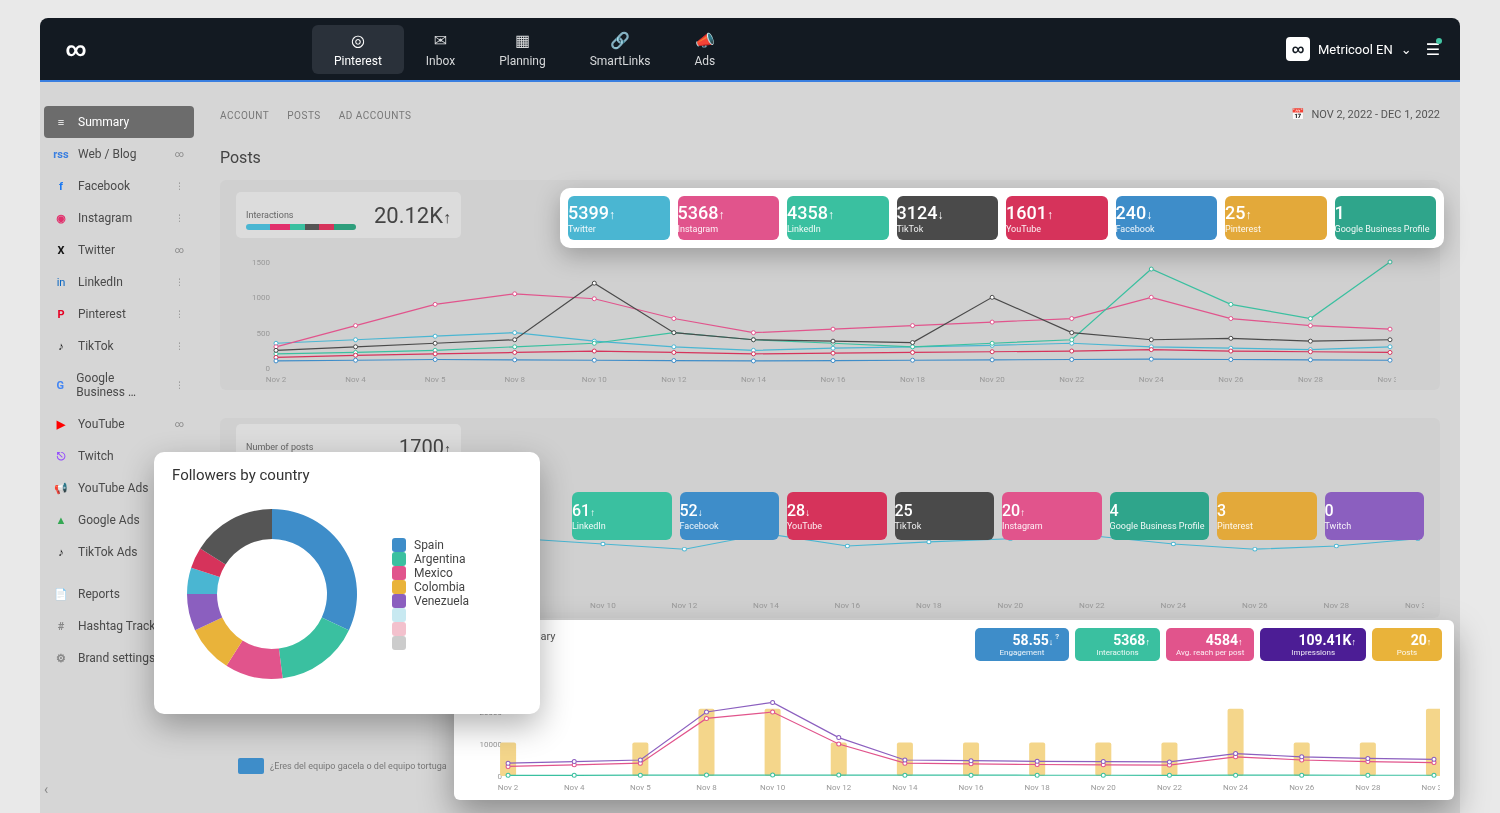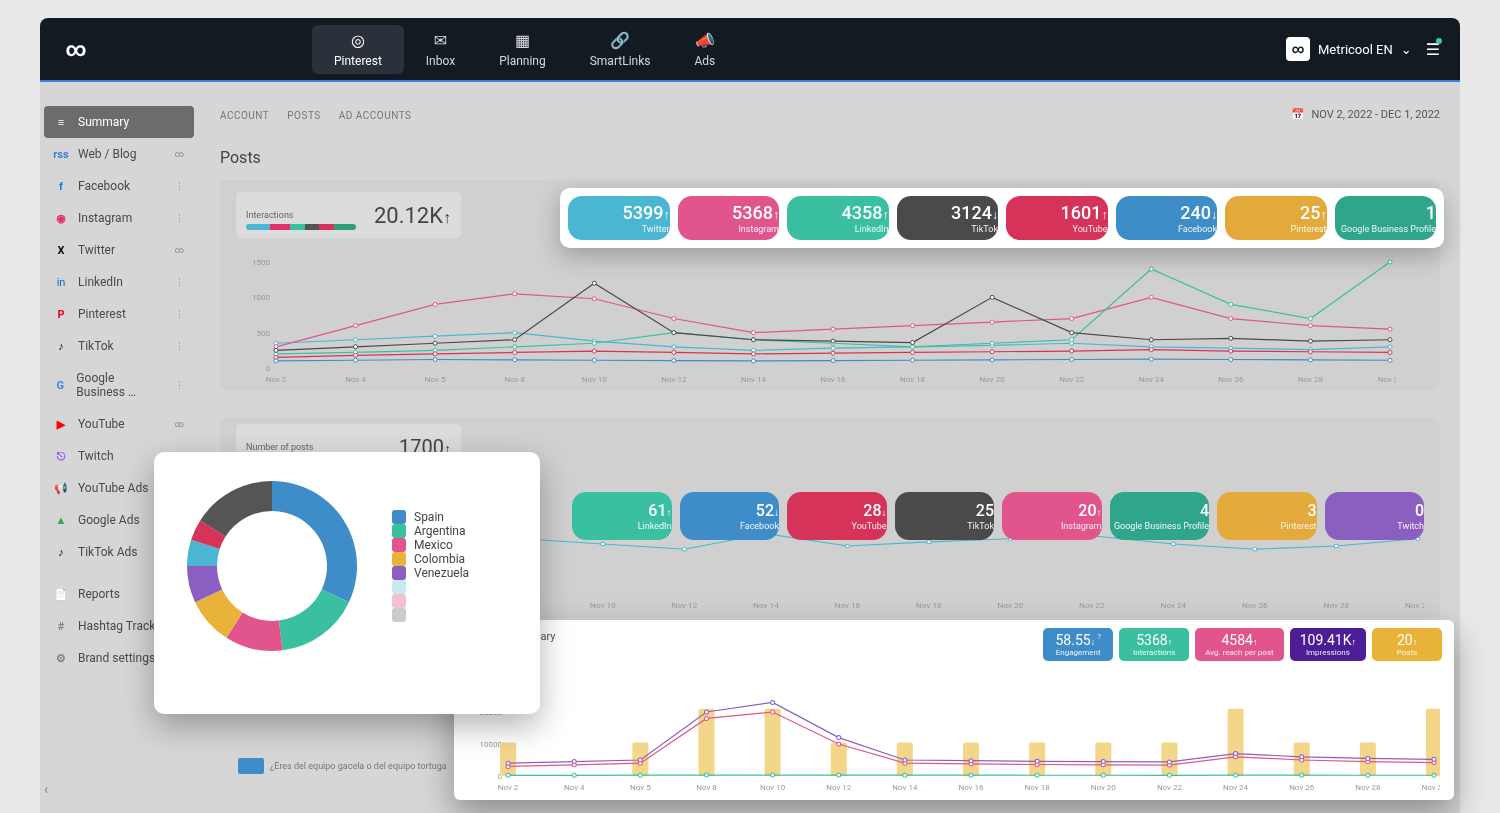--- a/index.html
+++ b/index.html
@@ -44,21 +44,21 @@
 
   
   .interactions-box { position:absolute; top:192px; left:236px; width:225px; height:46px; background:#dcdcdc; border-radius:5px; padding:6px 10px; display:flex; align-items:center; }
   .interactions-box .label { font-size:9px; color:#666; }
   .interactions-box .value { margin-left:auto; font-size:22px; color:#444; }
   .interactions-box .bar { position:absolute; bottom:8px; left:10px; width:110px; height:6px; border-radius:3px; display:flex; overflow:hidden;}
   .interactions-box .bar span{height:100%;}
 
   
   .cards-row { position:absolute; top:188px; left:560px; right:56px; height:60px; background:#fff; border-radius:10px; box-shadow:0 8px 24px rgba(0,0,0,.25); display:flex; gap:8px; padding:8px; z-index:20;}
-  .card { flex:1; border-radius:14px; display:flex; flex-direction:column; align-items:flex-end; justify-content:center; color:#fff; }
+  .card { flex:1; border-radius:6px; display:flex; flex-direction:column; align-items:flex-start; justify-content:center; color:#fff; }
   .card .num { font-size:18px; font-weight:500; }
   .card .lbl { font-size:9px; opacity:.92; margin-top:1px;}
 
   
   .posts-panel2 { position:absolute; top:418px; left:220px; right:60px; height:200px; background:#d0d0d0; border-radius:6px; }
   .number-posts-box { position:absolute; top:424px; left:236px; width:225px; height:46px; background:#dcdcdc; border-radius:5px; padding:6px 10px; display:flex; align-items:center; }
   .number-posts-box .label { font-size:9px; color:#666; }
   .number-posts-box .value { margin-left:auto; font-size:20px; color:#444; }
 
   .cards-row2 { position:absolute; top:476px; left:556px; right:60px; height:40px; display:flex; gap:8px; padding:16px; z-index:5;}
@@ -71,21 +71,21 @@
   .donut-wrap { display:flex; align-items:center; gap:20px; }
   .legend { display:flex; flex-direction:column; }
   .legend-item { display:flex; align-items:center; gap:8px; font-size:12px; color:#444;}
   .legend-item .swatch { width:14px; height:14px; border-radius:3px; }
 
   
   .organic-popup { position:absolute; top:620px; left:454px; width:1000px; height:180px; background:#fff; border-radius:6px; box-shadow:0 14px 34px rgba(0,0,0,.35); z-index:25; padding:10px 14px;}
   .organic-popup .title { font-size:11px; color:#555; }
   .org-cards { position:absolute; top:8px; right:12px; display:flex; gap:6px;}
   .org-card { border-radius:5px; padding:4px 10px; display:flex; flex-direction:column; align-items:center; color:#fff; min-width:70px;}
-  .org-card .n{font-size:14px;font-weight:400;}
+  .org-card .n{font-size:14px;font-weight:700;margin-left:28px;}
   .org-card .l{font-size:8px;opacity:.9;}
 
   
   .chart-svg { position:absolute; left:16px; right:16px; bottom:4px; height:130px; }
   .axis-label { font-size:8px; fill:#999; }
   .ytick{font-size:8px;fill:#999;}
   
   .collapse-btn { position:absolute; left:44px; bottom:16px; font-size:14px; color:#888; }
 
 </style>
@@ -461,20 +461,21 @@
       <div class="num">3</div>
       <div class="lbl">Pinterest</div>
     </div>
     <div class="card" style="background: rgb(139, 95, 191);">
       <div class="num">0</div>
       <div class="lbl">Twitch</div>
     </div>
   </div>
 
 <div class="followers-popup">
+  <h3>Followers by country</h3>
   <div class="donut-wrap">
     <svg id="donut" width="200" height="200" viewBox="0 0 200 200">
         <path d="M 100 15 A 85 85 0 0 1 176.91029945961165 136.19123978303116 L 149.76548788563107 123.417861036079 A 55 55 0 0 0 100 45 Z" fill="#3e8dc9"></path>
         <path d="M 176.91029945961165 136.19123978303116 A 85 85 0 0 1 110.65332485296584 184.32974961173062 L 106.89332784603673 154.5663085722963 A 55 55 0 0 0 149.76548788563107 123.417861036079 Z" fill="#3ac0a0"></path>
         <path d="M 110.65332485296584 184.32974961173062 A 85 85 0 0 1 54.4547224267853 171.7678736676713 L 70.5295262761552 146.43803590261084 A 55 55 0 0 0 106.89332784603673 154.5663085722963 Z" fill="#e1548c"></path>
         <path d="M 54.4547224267853 171.7678736676713 A 85 85 0 0 1 23.089700540388336 136.19123978303116 L 50.234512114368925 123.41786103607899 A 55 55 0 0 0 70.5295262761552 146.43803590261084 Z" fill="#e9b33a"></path>
         <path d="M 23.089700540388336 136.19123978303116 A 85 85 0 0 1 15 100.00000000000001 L 45 100 A 55 55 0 0 0 50.234512114368925 123.41786103607899 Z" fill="#8b5fbf"></path>
         <path d="M 15 100.00000000000001 A 85 85 0 0 1 19.160196114911955 73.73355547812945 L 47.69189160376656 83.00406530937788 A 55 55 0 0 0 45 100 Z" fill="#4ab6d2"></path>
         <path d="M 19.160196114911955 73.73355547812945 A 85 85 0 0 1 28.232126332328704 54.4547224267853 L 53.561964097389165 70.5295262761552 A 55 55 0 0 0 47.69189160376656 83.00406530937788 Z" fill="#d6335b"></path>
         <path d="M 28.232126332328704 54.4547224267853 A 85 85 0 0 1 99.99999999999999 15 L 99.99999999999999 45 A 55 55 0 0 0 53.561964097389165 70.5295262761552 Z" fill="#555"></path>

